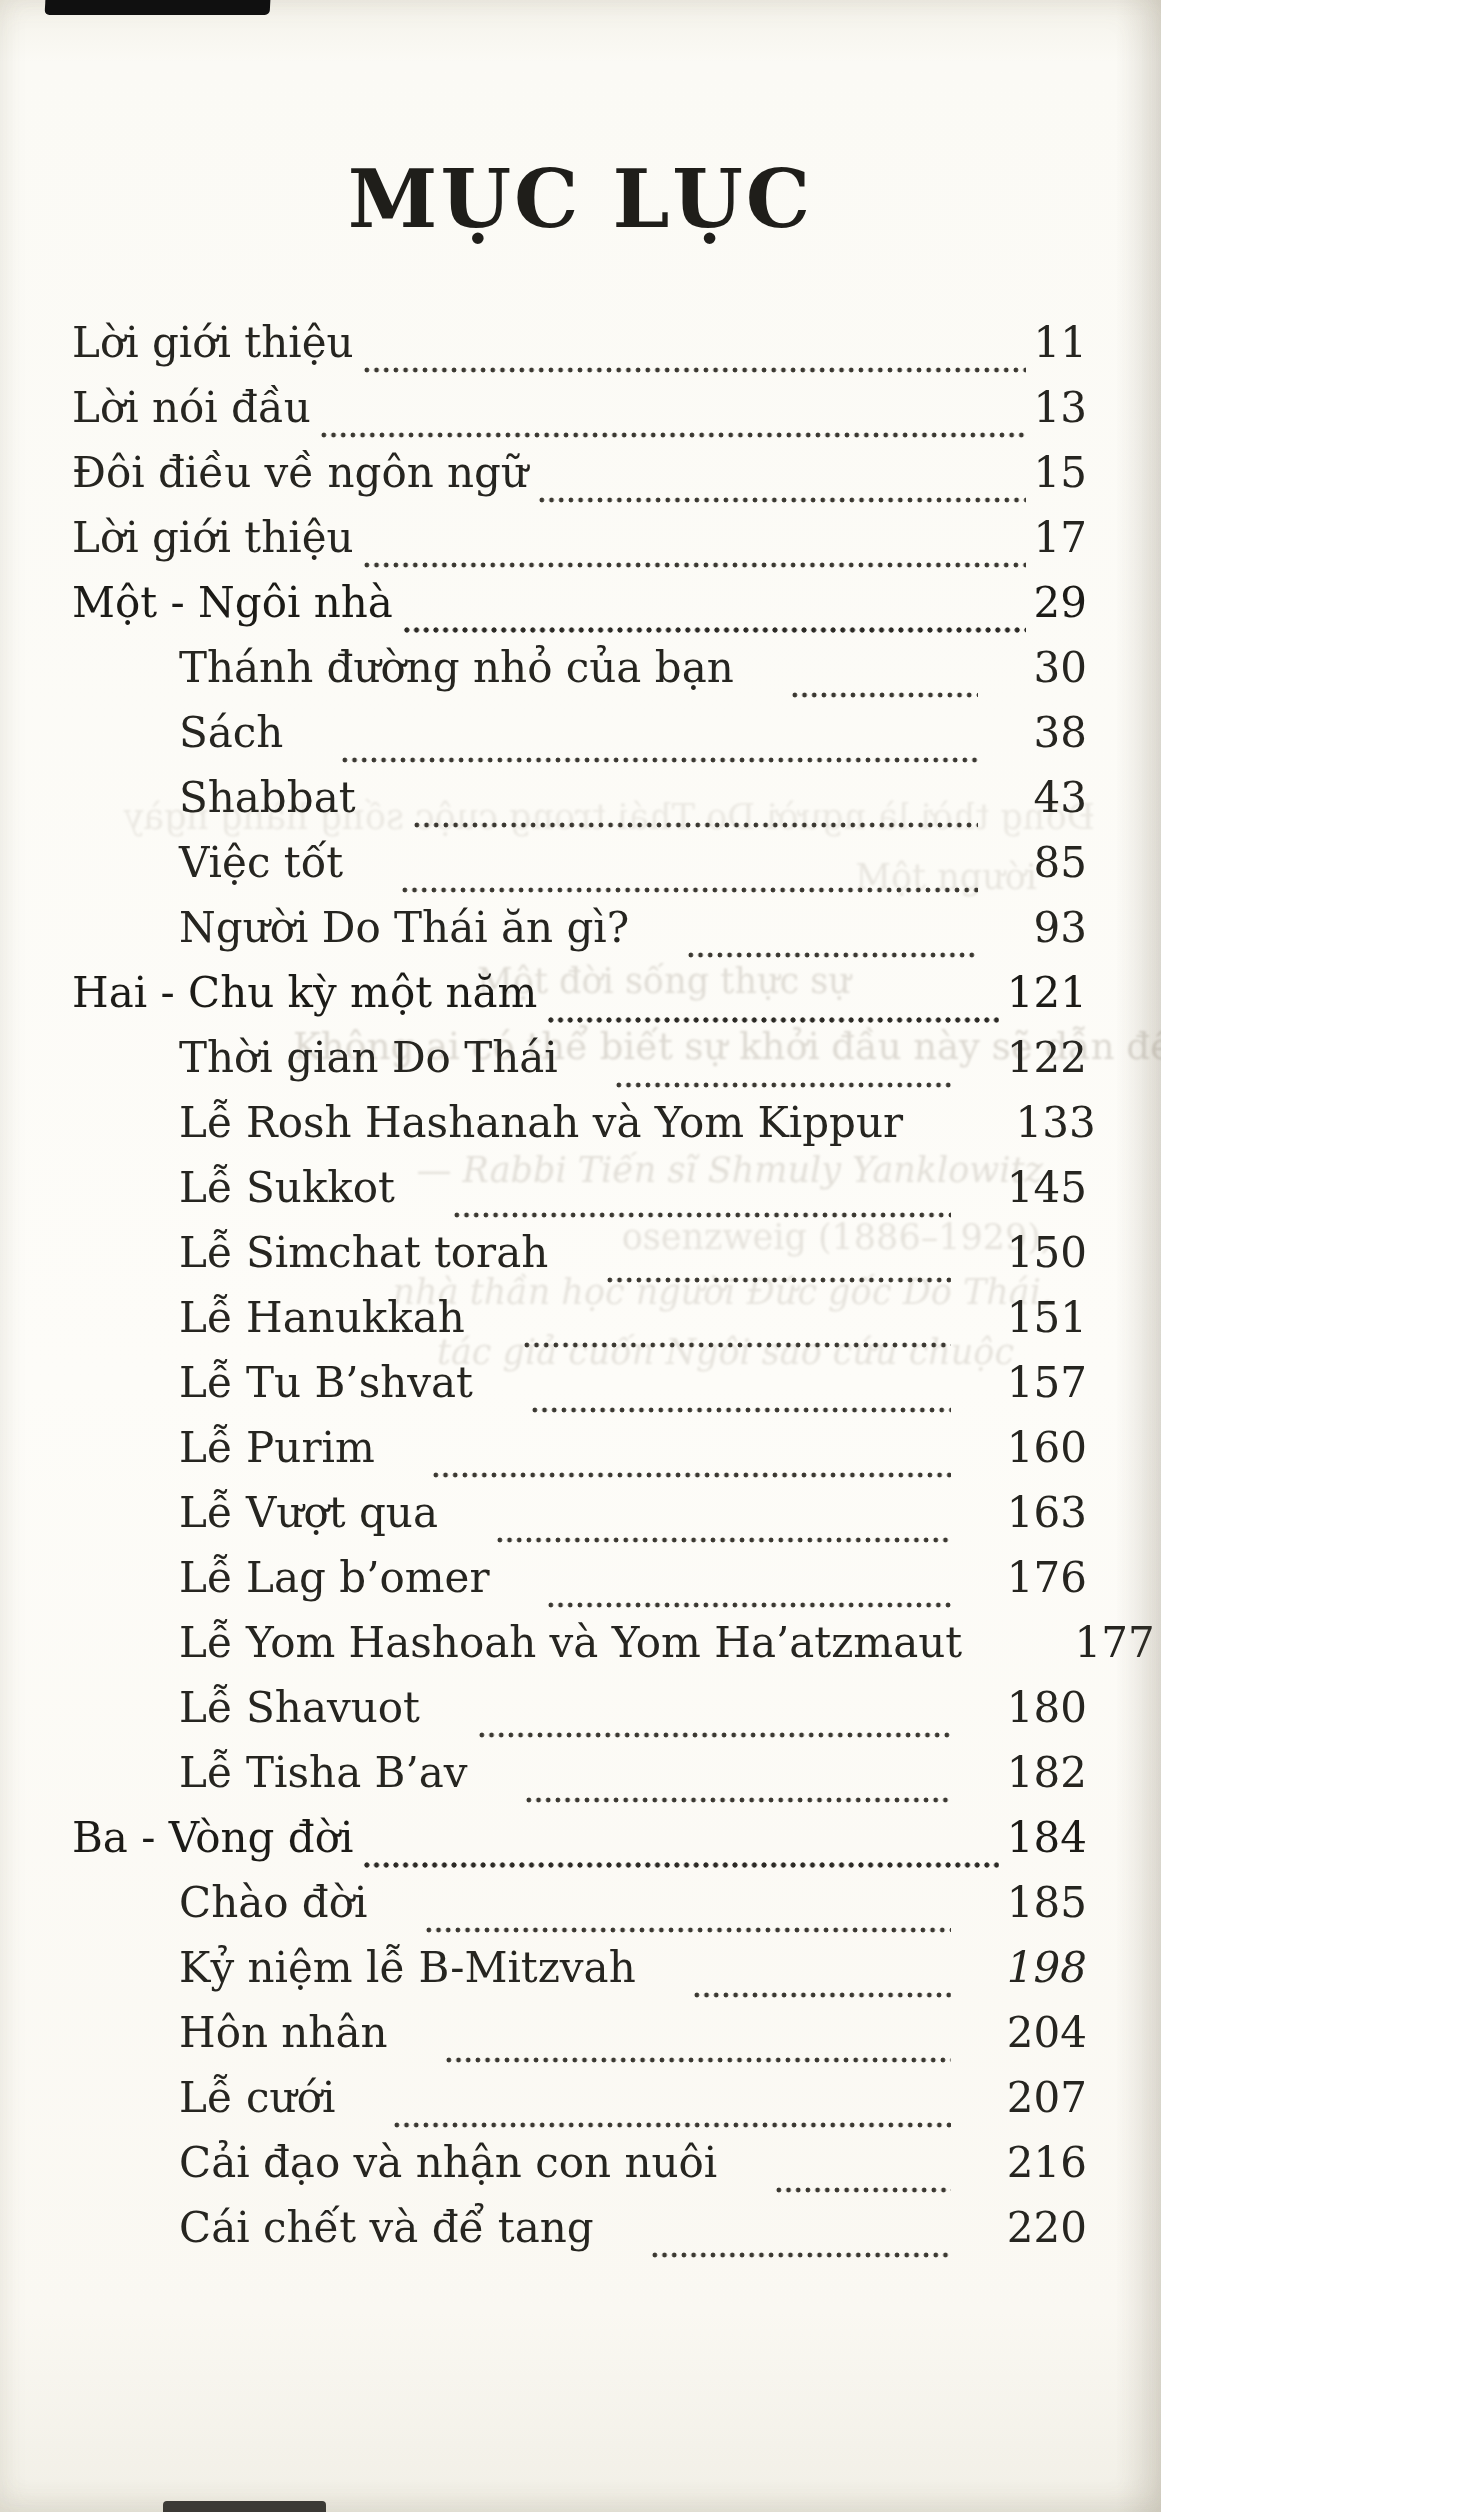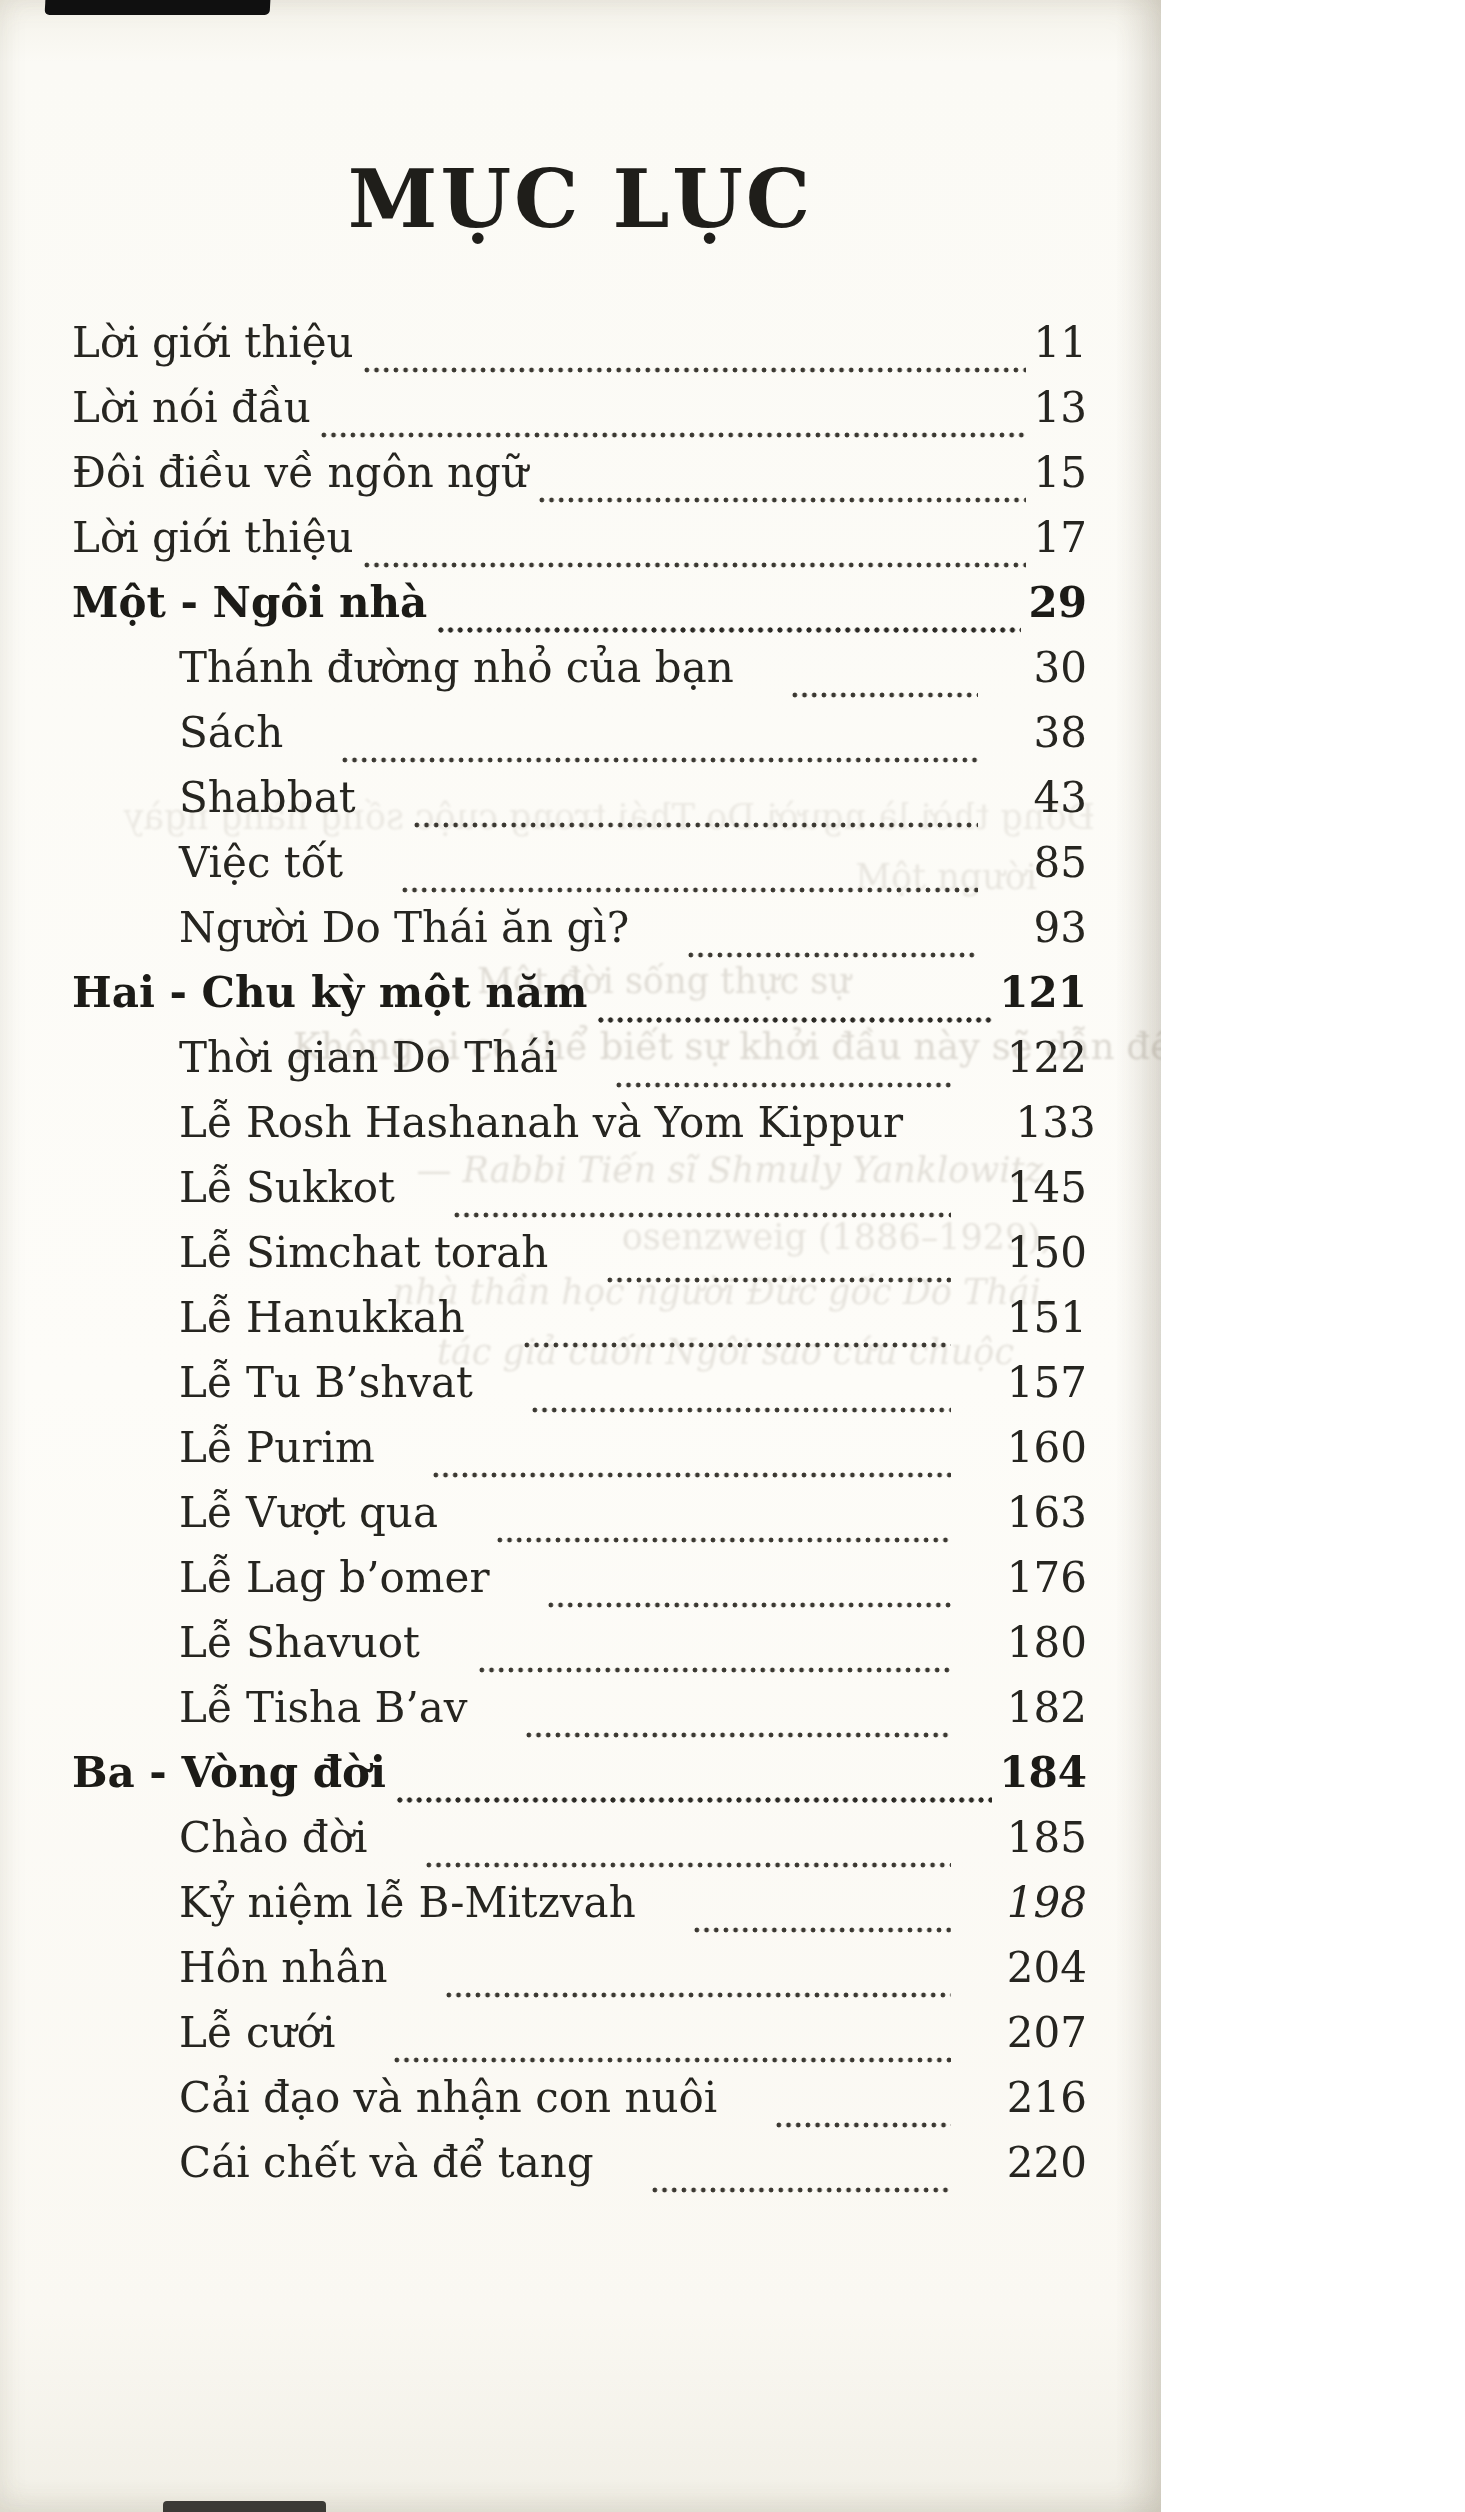--- a/index.html
+++ b/index.html
@@ -56,21 +56,21 @@
   }
   .toc-row {
     display: flex;
     align-items: flex-end;
     height: 65px;
     font-size: 42px;
     line-height: 65px;
     white-space: nowrap;
   }
   .toc-row.indent { padding-left: 107px; gap: 48px; }
-  .toc-row.bold { font-weight: 700; color: #1c1b17; }
+  .toc-row.bold { font-weight: 400; color: #1c1b17; }
   .toc-label { flex: 0 0 auto; }
   .toc-dots {
     flex: 1 1 auto;
     height: 5.8px;
     margin: 0 4.8px 1.9px 8.7px;
     background-image: radial-gradient(circle, #3b3831 2px, rgba(0,0,0,0) 2.7px);
     background-size: 9.7px 5.8px;
     background-position: 0 100%;
     background-repeat: repeat-x;
   }
@@ -213,20 +213,25 @@
         <span class="toc-label">Lễ Vượt qua</span>
         <span class="toc-dots"></span>
         <span class="toc-page">163</span>
       </div>
       <div class="toc-row indent">
         <span class="toc-label">Lễ Lag b’omer</span>
         <span class="toc-dots"></span>
         <span class="toc-page">176</span>
       </div>
       <div class="toc-row indent">
+        <span class="toc-label">Lễ Yom Hashoah và Yom Ha’atzmaut</span>
+        <span class="toc-dots"></span>
+        <span class="toc-page">177</span>
+      </div>
+      <div class="toc-row indent">
         <span class="toc-label">Lễ Shavuot</span>
         <span class="toc-dots"></span>
         <span class="toc-page">180</span>
       </div>
       <div class="toc-row indent">
         <span class="toc-label">Lễ Tisha B’av</span>
         <span class="toc-dots"></span>
         <span class="toc-page">182</span>
       </div>
       <div class="toc-row bold">

